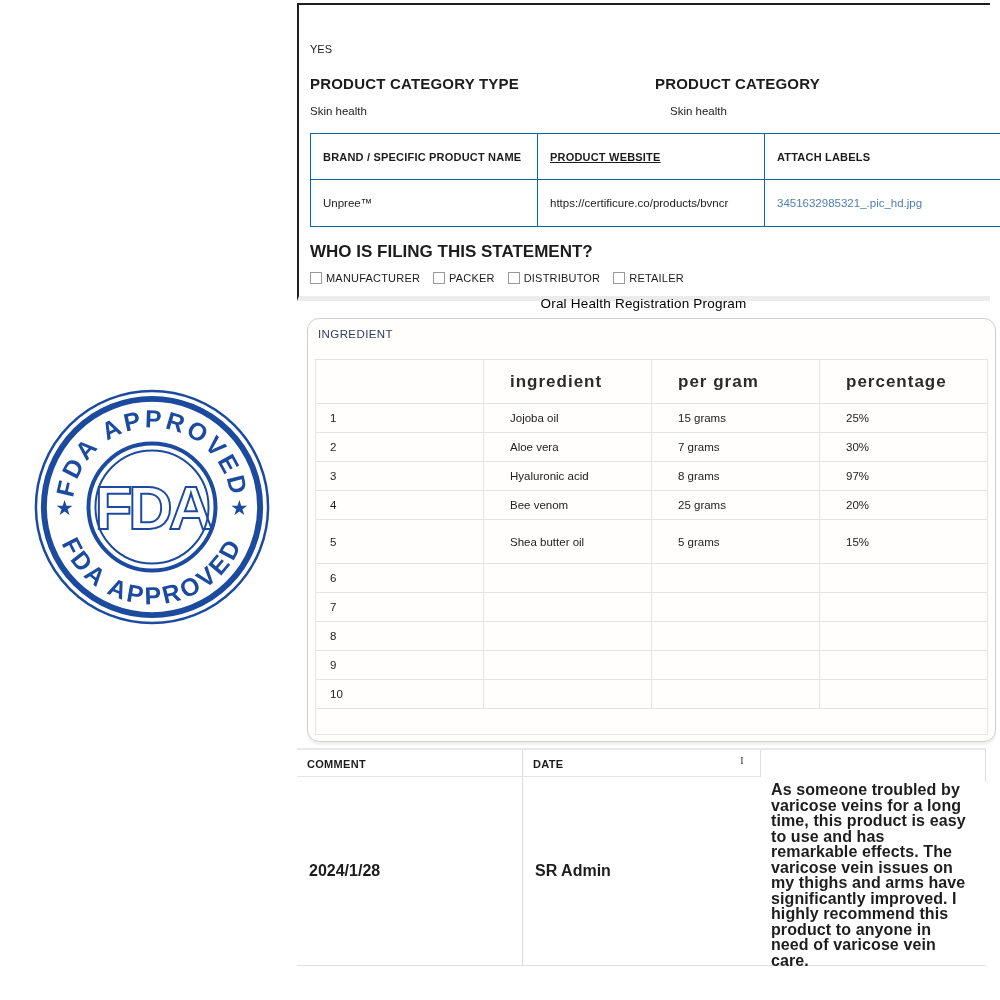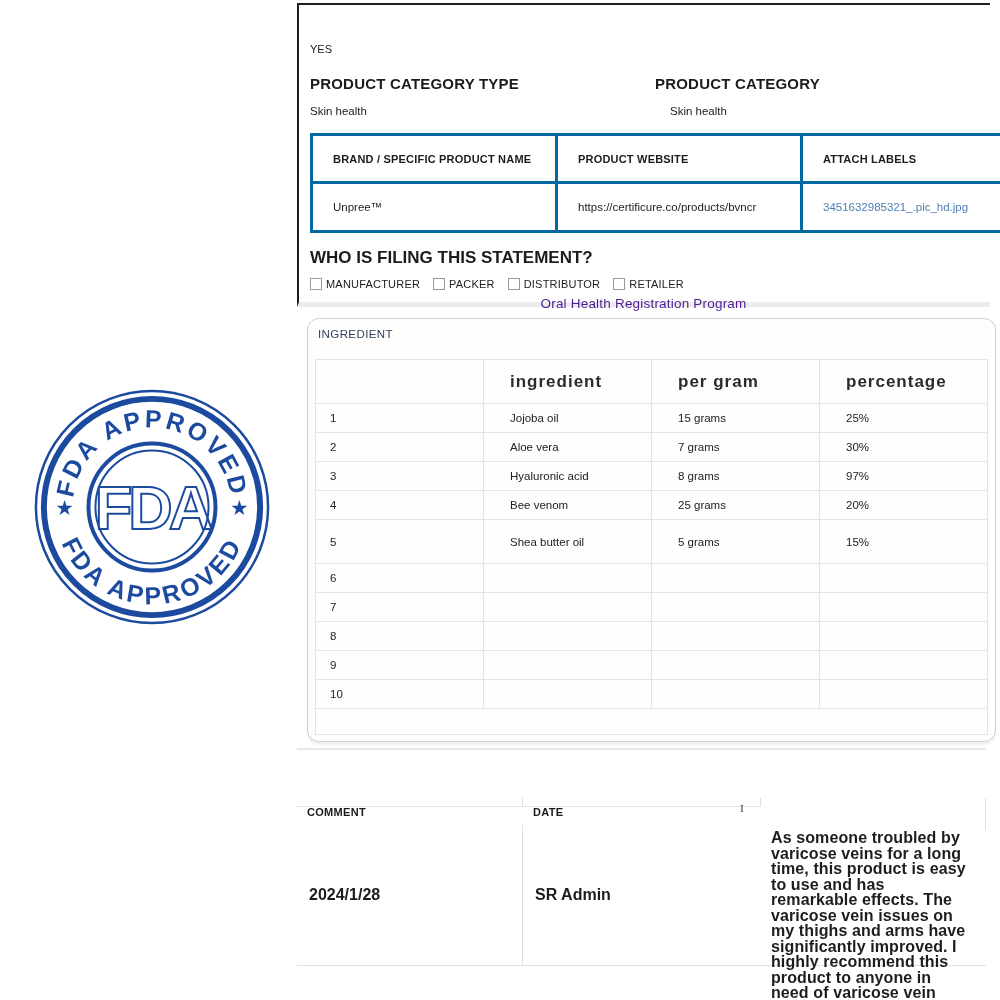--- a/index.html
+++ b/index.html
@@ -18,38 +18,38 @@
   .question { font-weight:bold; font-size:11.5px; line-height:19px; width:645px; letter-spacing:0.1px; }
   .answer   { font-size:11px; margin-top:13px; }
   .cat-row  { display:flex; margin-top:20px; }
   .cat-col1 { width:345px; }
   .cat-col2 { flex:1; }
   .cat-label{ font-weight:bold; font-size:15px; letter-spacing:0.2px; }
   .cat-value{ font-size:11.5px; margin-top:13px; }
   .cat-col2 .cat-value { padding-left:15px; }
 
   .brand-table { border-collapse:collapse; margin-top:16px; width:672px; table-layout:fixed; background:#fff; }
-  .brand-table th, .brand-table td { border:3px solid #0369a1; text-align:left; vertical-align:middle; padding:6px 20px;margin-top:28px; }
+  .brand-table th, .brand-table td { border:1px solid #0369a1; text-align:left; vertical-align:middle; padding:6px 12px;margin-top:28px; }
   .brand-table th { font-size:11px; font-weight:bold; height:33px; letter-spacing:0.2px; }
   .brand-table td { font-size:11.5px; height:34px; }
   .col-brand  { width:202px; }
-  .col-site   { width:202px; }
+  .col-site   { width:202px;text-decoration:underline; }
   .col-attach { width:268px; }
   .cell-site  { overflow-wrap:anywhere; line-height:15px; }
   .link { color:#4d7fb3; text-decoration:none; font-size:11.5px; }
 
   .who { margin-top:15px; font-weight:bold; font-size:17px; }
   .checkbox-row { display:flex; align-items:center; margin-top:10px; }
   .cb-option { display:flex; align-items:flex-start; margin-right:13px; font-size:11px; letter-spacing:0.2px; }
   .cb { width:10px; height:10px; border:1px solid #9a9a9a; background:#fff; display:inline-block; margin-right:4px; }
 
   
   .program-title {
     position:absolute; left:297px; top:296px; width:693px; text-align:center;
-    font-size:13.5px; color:#4c1d95; letter-spacing:0.2px;
+    font-size:13.5px; color:#000000; letter-spacing:0.2px;
   }
 
   
   .ing-panel {
     position:absolute; left:307px; top:318px; width:689px; height:424px; box-sizing:border-box;
     border:1px solid #cfcfcf; border-radius:12px; background:#fffefd;
     box-shadow:0 3px 2px rgba(0,0,0,0.06);
   }
   .ing-label { color:#2f3e5f; font-size:11.5px; padding:9px 0 0 10px; letter-spacing:0.4px; }
   .ing-table { border-collapse:collapse; margin:19px auto 0 auto; width:673px; table-layout:fixed; }
@@ -63,21 +63,21 @@
   .ing-table tr.row-tall td { height:43px; }
   .ing-table td.footer-cell { height:25px; padding:0; }
 
   
   .comment-table {
     position:absolute; left:297px; top:748px; width:689px; height:218px; box-sizing:border-box;
     border-top:2px solid #e8e8e8; border-bottom:1px solid #e0e0e0;
     display:grid; grid-template-columns:226px 238px 1fr; grid-template-rows:27px 1fr;
     background:#fff;
   }
-  .c-cell { border-right:1px solid #dedede; box-sizing:border-box;margin-top:48px; }
+  .c-cell { border-right:1px solid #dedede; box-sizing:border-box; }
   .c-cell.last { border-right:none; }
   .c-head { font-weight:bold; font-size:11px; padding:8px 0 0 10px; border-bottom:1px solid #e4e4e4; letter-spacing:0.3px; position:relative; }
   .c-body { font-size:16px; }
   .c-comment { padding:32px 12px 0 10px; font-weight:bold; color:#1d1d1d; line-height:15.5px; letter-spacing:0.1px; }
   .c-mid { display:flex; align-items:center; padding-left:12px; font-weight:bold; }
   .cursor-mark { position:absolute; right:16px; top:5px; font-size:10px; font-weight:normal; color:#333;
                  font-family:"Liberation Serif", serif; }
 
   
   .stamp { position:absolute; left:28px; top:383px; width:248px; height:248px; }

